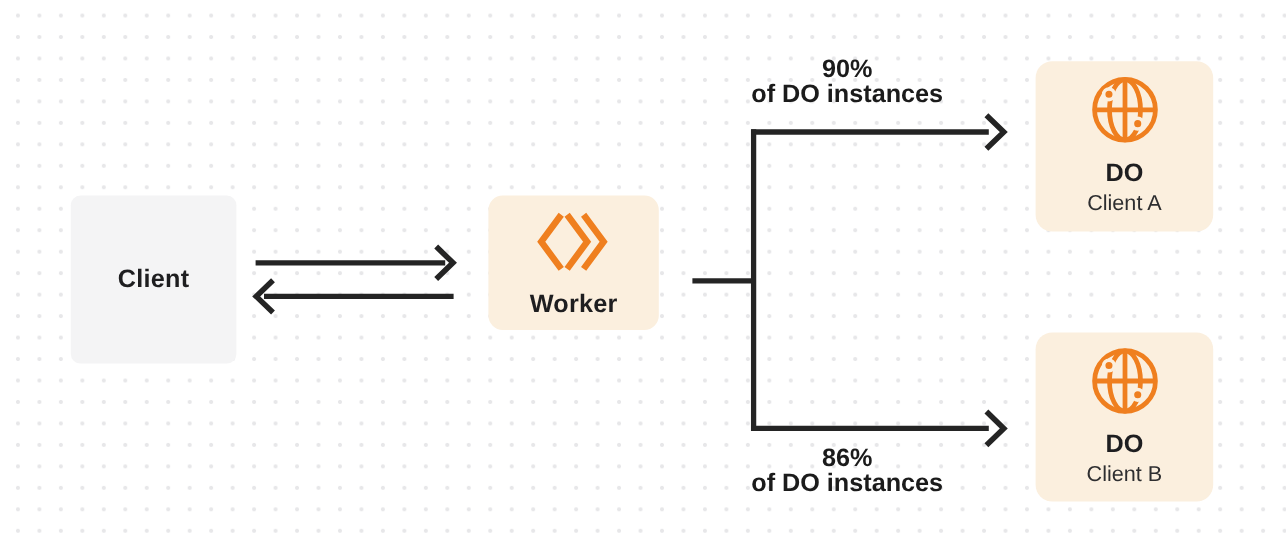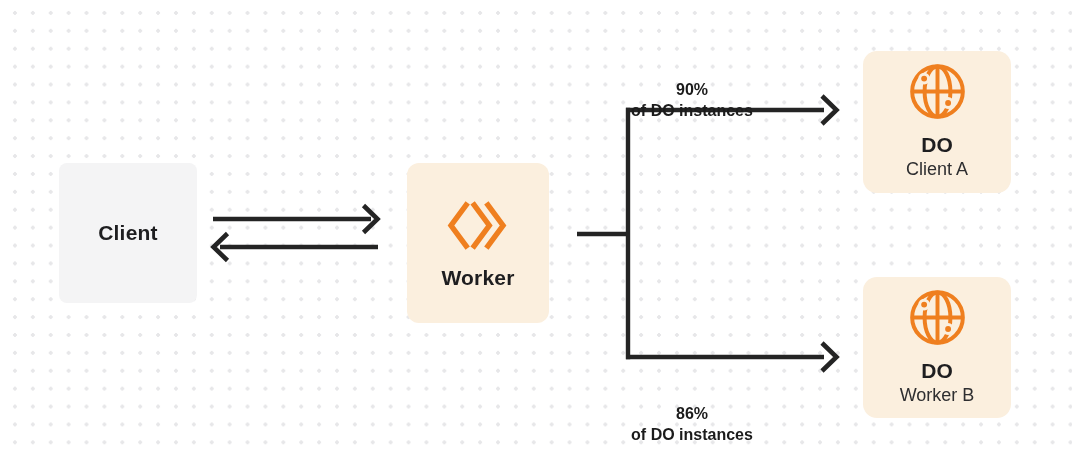--- a/index.html
+++ b/index.html
@@ -52,21 +52,21 @@
     font-weight:700;
     color:var(--text-dark);
     letter-spacing:.2px;
   }
   .client{
     left:59px;top:163px;width:138px;height:140px;
     background:var(--node-gray);
     border-radius:8px;
   }
   .worker{
-    left:407px;top:163px;width:142px;height:160px;
+    left:407px;top:163px;width:142px;height:112px;
     background:var(--node-cream);
     border-radius:12px;
   }
   .worker .workers-icon{margin-top:2px;}
   .worker .node-label{margin-top:14px;}
   .workers-icon{
     width:63px;height:53px;
     color:var(--accent-orange);
   }
   .do-node{
@@ -89,28 +89,27 @@
     color:var(--text-dark);
   }
   .do-sub{
     margin-top:2px;
     font-size:18px;
     font-weight:400;
     color:#2E2E30;
   }
   .edge-label{
     position:absolute;
-    left:572px;
+    left:586px;
     width:240px;
     text-align:center;
-    font-size:16px;
+    font-size:21px;
     font-weight:700;
     line-height:20.5px;
     color:#1B1B1B;
-    margin-top:32px;
   }
   .edge-label.top{top:48px;}
   .edge-label.bottom{top:372px;}
   .globe-dot{
     fill:var(--accent-orange);
     stroke:var(--node-cream);
     stroke-width:3.2;
   }
 </style>
 </head>
@@ -191,16 +190,16 @@
       <g fill="none" stroke="currentColor" stroke-width="4.3">
         <circle cx="32" cy="32" r="27.5"></circle>
         <line x1="5" y1="32" x2="59" y2="32"></line>
         <line x1="32" y1="5" x2="32" y2="59"></line>
         <ellipse cx="32" cy="32" rx="14" ry="27.2"></ellipse>
       </g>
       <circle class="globe-dot" cx="17.5" cy="18" r="4.8"></circle>
       <circle class="globe-dot" cx="43.5" cy="44.5" r="4.8"></circle>
     </svg>
     <div class="do-title">DO</div>
-    <div class="do-sub">Worker B</div>
+    <div class="do-sub">Client B</div>
   </div>
 
 </div>
 
 </body></html>

